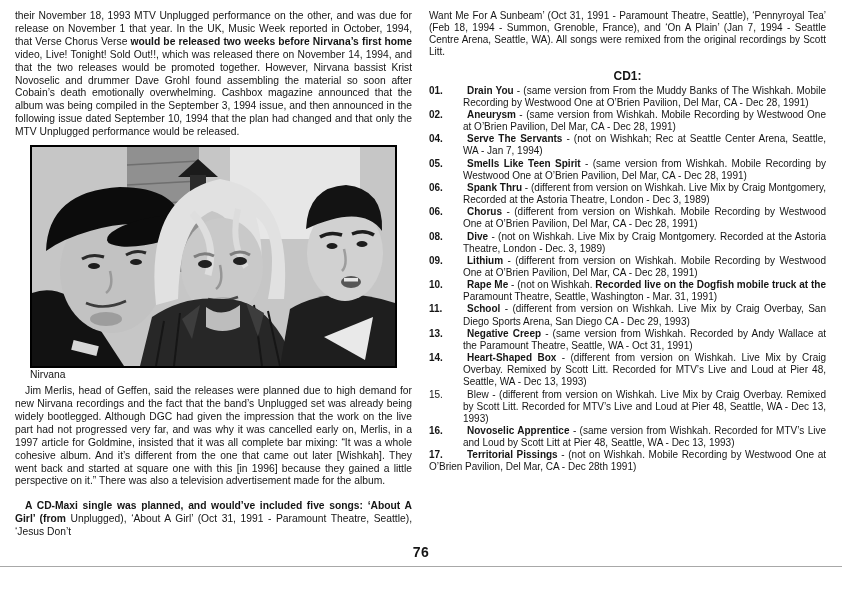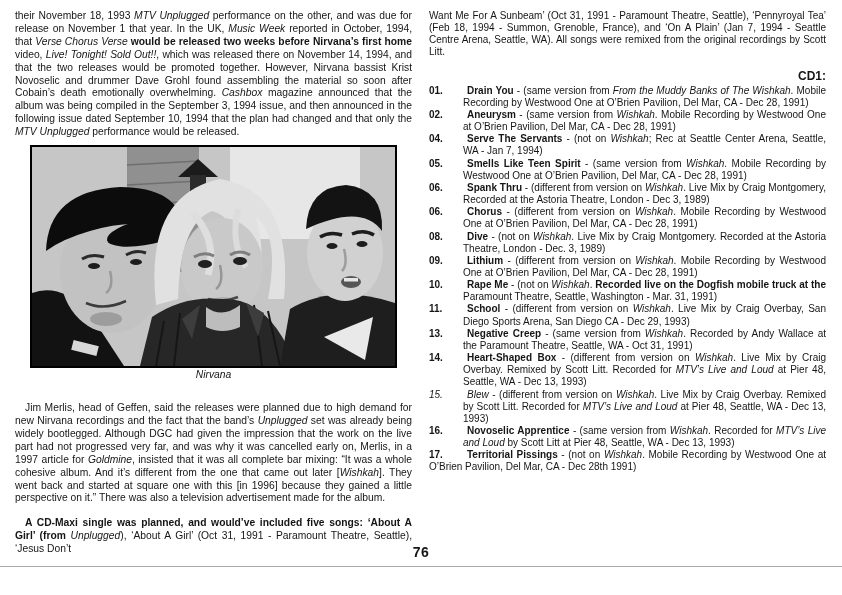--- a/index.html
+++ b/index.html
@@ -6,27 +6,27 @@
   body{
     width:842px;height:595px;position:relative;background:#ffffff;
     font-family:"Liberation Sans", sans-serif;color:#151515;overflow:hidden;
     -webkit-font-smoothing:antialiased;
   }
   .col{position:absolute;top:10px;width:397px;text-align:justify;}
   .col-left{left:15px;font-size:10.3px;line-height:12.9px;}
   .col-right{left:429px;font-size:10px;line-height:12.15px;}
   p{margin:0;}
   .b{font-weight:bold;}
-  .i{font-style:italic;}
+  .i{}
   .indent{text-indent:10px;}
   .spacer{height:12px;}
   .photo-wrap{width:367px;margin:6px auto 2px auto;}
   .photo-frame{border:2px solid #000;width:363px;height:219px;background:#c9c9c9;overflow:hidden;}
-  .photo-caption{text-align:center;line-height:14px;margin-bottom:20px;font-style:italic;}
-  .cd-heading{font-weight:bold;font-size:12px;line-height:14px;margin:10px 0 2px 0;text-align:right;}
+  .photo-caption{text-align:left;line-height:14px;margin-bottom:3px;}
+  .cd-heading{font-weight:bold;font-size:12px;line-height:14px;margin:10px 0 2px 0;text-align:center;}
   .track{padding-left:34px;text-indent:-34px;}
   .track .num{display:inline-block;width:38px;text-indent:0;}
   .track.flush{padding-left:0;text-indent:0;}
   .page-number{position:absolute;top:544px;left:0;width:842px;text-align:center;
     font-weight:bold;font-size:14px;letter-spacing:0.5px;}
   .bottom-rule{position:absolute;top:566px;left:0;width:842px;height:0;
     border-top:1px solid #a8a8a8;}
   svg{display:block;}
 </style>
 </head>

